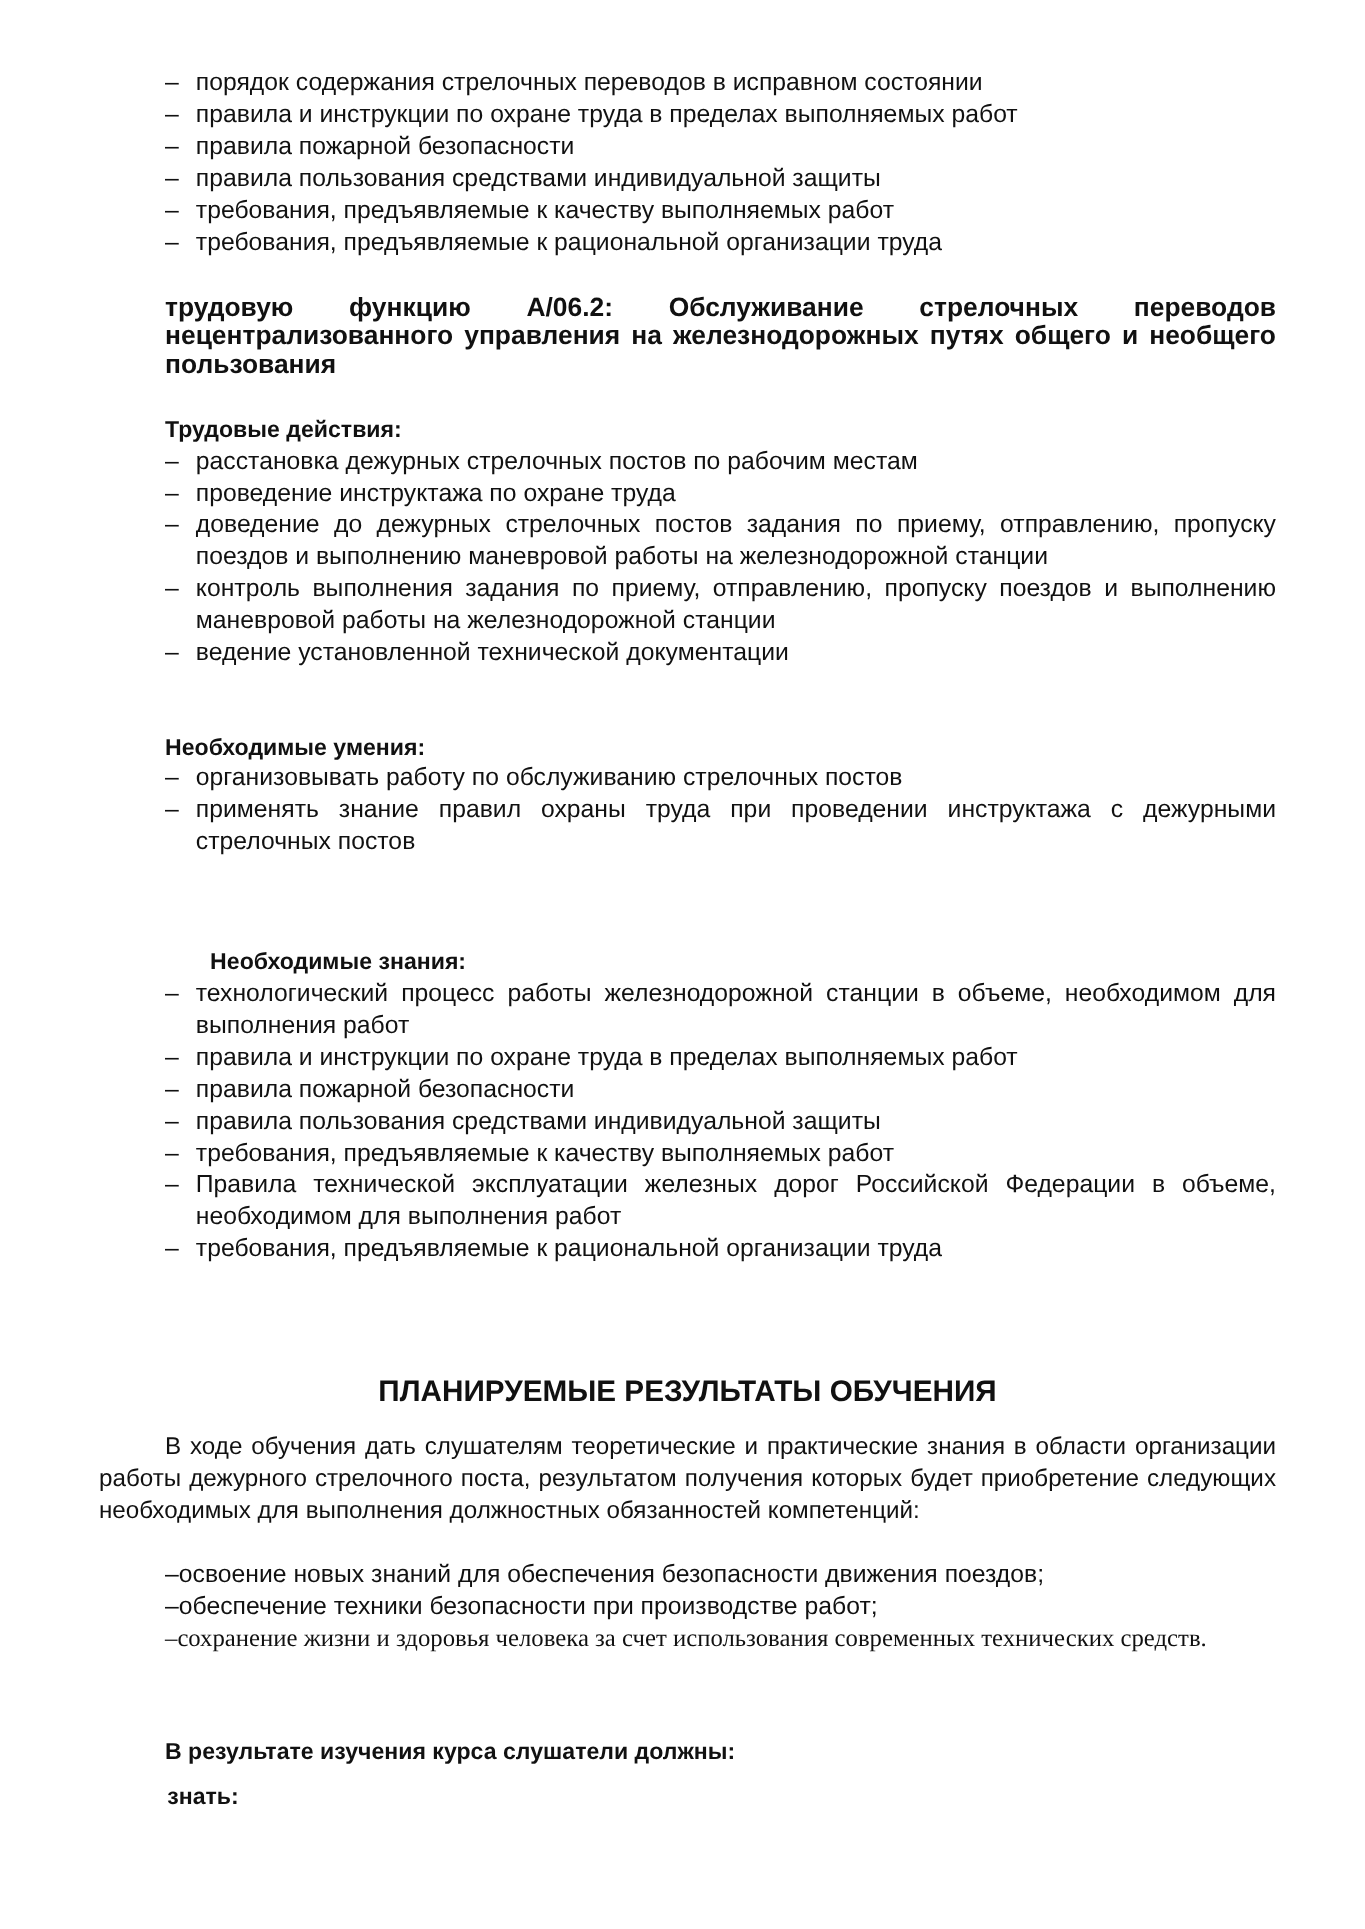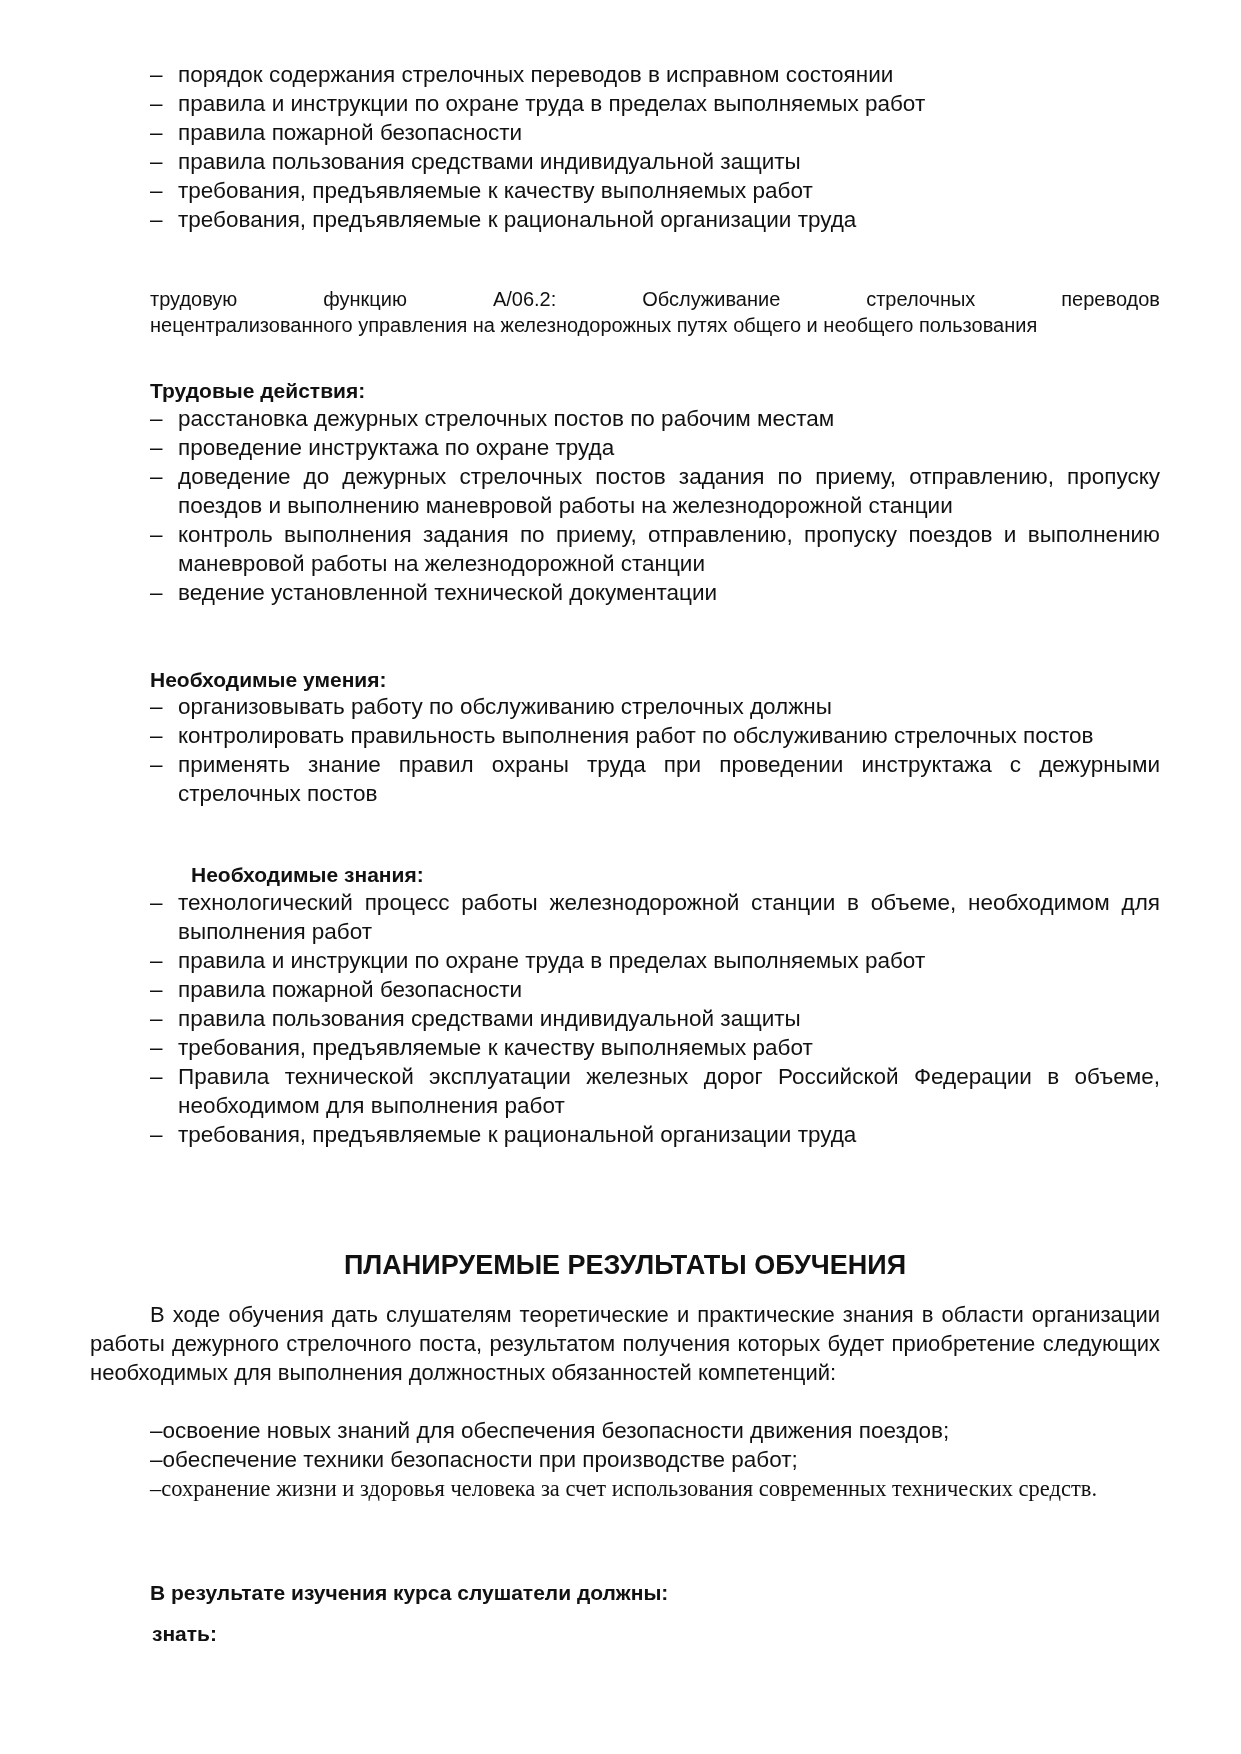--- a/index.html
+++ b/index.html
@@ -12,22 +12,22 @@
     .list li {
       position: relative; padding-left: 28px; font-size: 22.5px; line-height: 29px;
       text-align: justify; text-align-last: left;
     }
     .list li::before { content: "–"; position: absolute; left: 0; top: 0; }
     .heading {
       position: absolute; left: 150px; width: 1010px; font-weight: bold; font-size: 21px;
       line-height: 26px;
     }
     .func {
-      position: absolute; left: 150px; width: 1010px; font-weight: normal; font-size: 20px;
-      line-height: 26px; text-align: justify; text-align-last: left; margin-top: 19px;
+      position: absolute; left: 150px; width: 1010px; font-weight: bold; font-size: 24px;
+      line-height: 26px; text-align: justify; text-align-last: left;
     }
     .func .first { display: block; text-align: justify; text-align-last: justify; }
     .title {
       position: absolute; left: 90px; width: 1070px; text-align: center; font-weight: bold;
       font-size: 27px; top: 1250px;
     }
     .para {
       position: absolute; left: 90px; width: 1070px; font-size: 22px; line-height: 29px;
       text-align: justify; text-indent: 60px; margin: 0;
     }
@@ -60,22 +60,21 @@
   <ul class="list" style="top:404px;">
     <li>расстановка дежурных стрелочных постов по рабочим местам</li>
     <li>проведение инструктажа по охране труда</li>
     <li>доведение до дежурных стрелочных постов задания по приему, отправлению, пропуску поездов и выполнению маневровой работы на железнодорожной станции</li>
     <li>контроль выполнения задания по приему, отправлению, пропуску поездов и выполнению маневровой работы на железнодорожной станции</li>
     <li>ведение установленной технической документации</li>
   </ul>
 
   <div class="heading" style="top:667px;">Необходимые умения:</div>
   <ul class="list" style="top:692px;">
-    <li>организовывать работу по обслуживанию стрелочных должны</li>
-    <li>контролировать правильность выполнения работ по обслуживанию стрелочных постов</li>
+    <li>организовывать работу по обслуживанию стрелочных постов</li>
     <li>применять знание правил охраны труда при проведении инструктажа с дежурными стрелочных постов</li>
   </ul>
 
   <div class="heading" style="top:862px;margin-left:41px;">Необходимые знания:</div>
   <ul class="list" style="top:888px;">
     <li>технологический процесс работы железнодорожной станции в объеме, необходимом для выполнения работ</li>
     <li>правила и инструкции по охране труда в пределах выполняемых работ</li>
     <li>правила пожарной безопасности</li>
     <li>правила пользования средствами индивидуальной защиты</li>
     <li>требования, предъявляемые к качеству выполняемых работ</li>

